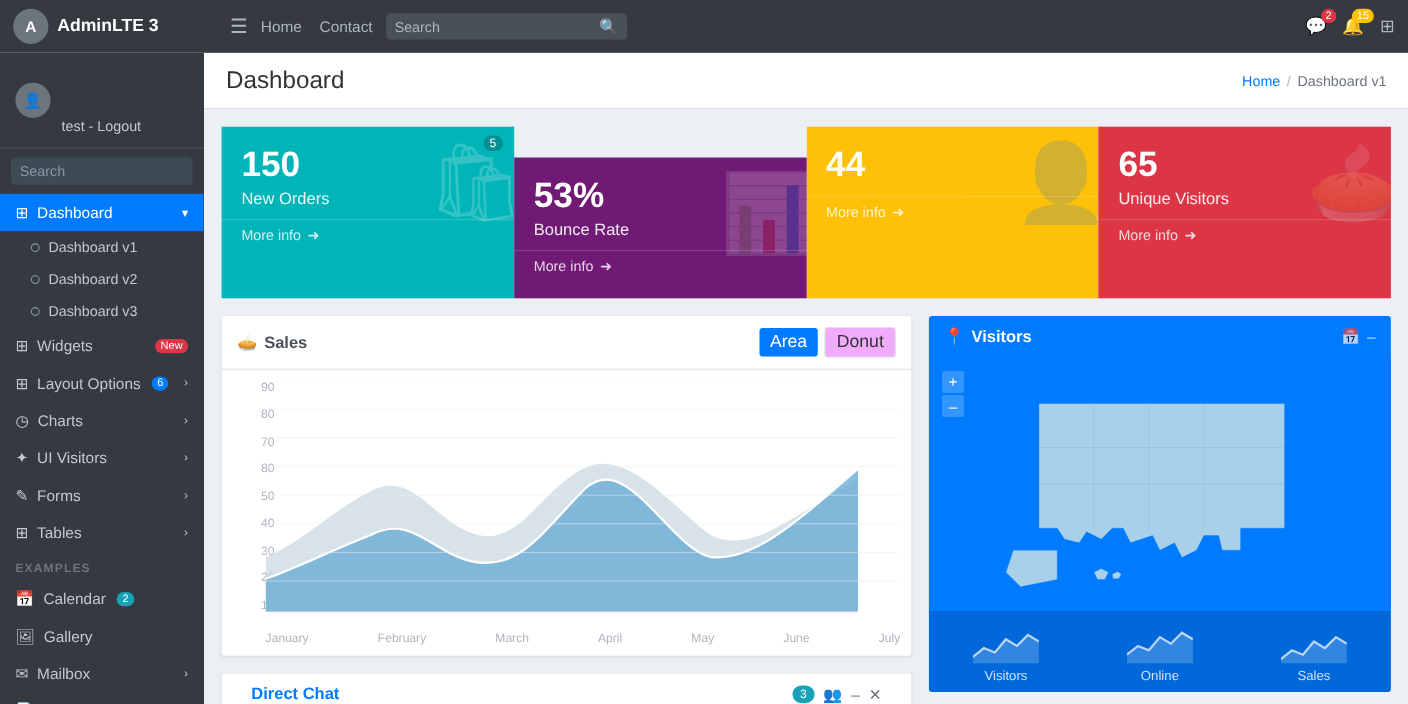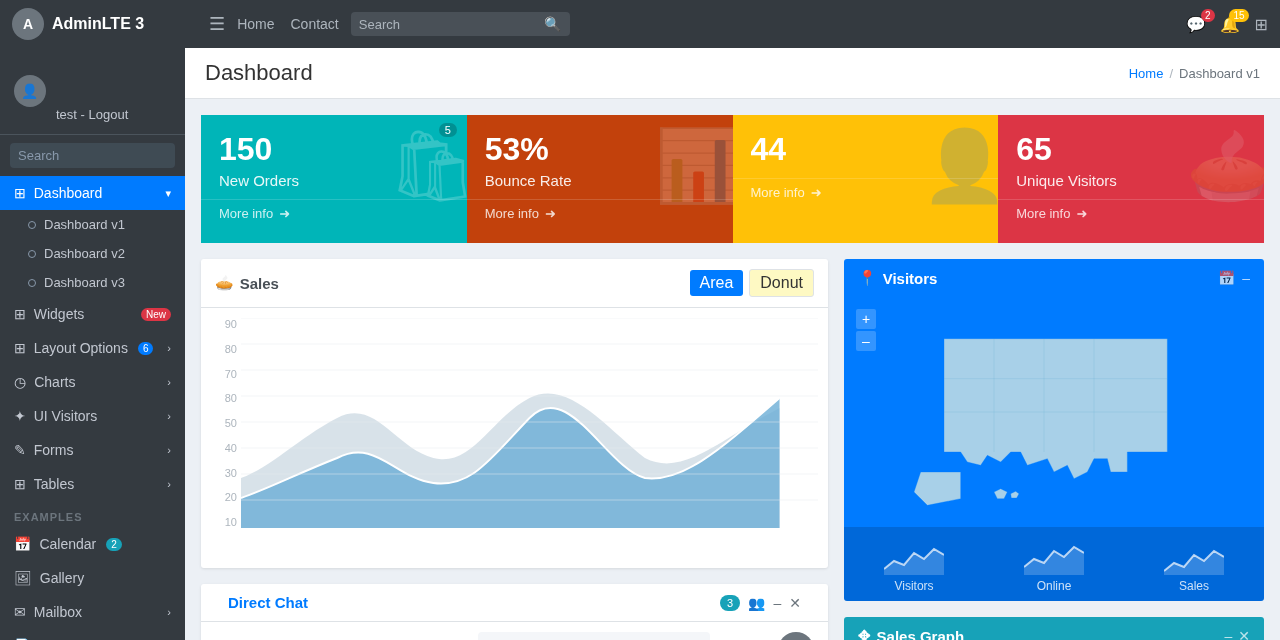--- a/index.html
+++ b/index.html
@@ -50,47 +50,47 @@
     .breadcrumb { display: flex; gap: 6px; align-items: center; font-size: 13px; color: #6c757d; }
     .breadcrumb a { color: #007bff; text-decoration: none; }
     .breadcrumb-sep { color: #adb5bd; }
 
     .content-body { padding: 16px; flex: 1; }
 
     
     .stat-cards { display: grid; grid-template-columns: repeat(4, 1fr); gap: 0; margin-bottom: 16px; }
     .stat-card { padding: 16px 18px; color: #fff; position: relative; overflow: hidden; }
     .stat-card.teal { background: #00b5b8; }
-    .stat-card.green { background: #c2410c; }
+    .stat-card.green { background: #701a75; margin-top: 28px; }
     .stat-card.yellow { background: #ffc107; }
     .stat-card.red { background: #dc3545; }
     .stat-number { font-size: 32px; font-weight: bold; margin-bottom: 4px; }
     .stat-label { font-size: 15px; opacity: 0.9; }
     .stat-more { display: flex; align-items: center; gap: 6px; font-size: 13px; padding: 6px 18px; cursor: pointer; opacity: 0.8; border-top: 1px solid rgba(255,255,255,0.2); margin-top: 10px; margin-left: -18px; margin-right: -18px; }
     .stat-icon-bg { position: absolute; right: -10px; top: 10px; font-size: 70px; opacity: 0.2; }
     .stat-badge { position: absolute; top: 8px; right: 10px; background: rgba(0,0,0,0.2); color: #fff; font-size: 11px; padding: 1px 6px; border-radius: 10px; }
 
     
     .main-row { display: grid; grid-template-columns: 1fr 420px; gap: 16px; }
 
     
     .card { background: #fff; border-radius: 3px; box-shadow: 0 1px 3px rgba(0,0,0,0.1); margin-bottom: 16px; }
     .card-header { padding: 10px 14px; border-bottom: 1px solid #dee2e6; display: flex; align-items: center; justify-content: space-between; }
     .card-title { font-size: 15px; font-weight: bold; color: #495057; display: flex; align-items: center; gap: 6px; }
     .card-tools { display: flex; gap: 6px; align-items: center; }
     .btn-sm { padding: 4px 10px; font-size: 16px; border: none; border-radius: 3px; cursor: pointer; }
     .btn-primary { background: #007bff; color: #fff; }
-    .btn-default { background: #fef9c3; color: #333; border: 1px solid #dee2e6; }
+    .btn-default { background: #f0abfc; color: #333; border: 1px solid #dee2e6; }
     .card-body { padding: 14px; }
 
     
     .sales-chart { width: 100%; height: 240px; position: relative; }
 
     
-    .chart-y-labels { position: absolute; left: 0; top: 0; bottom: 30px; display: flex; flex-direction: column; justify-content: space-between; color: #adb5bd; font-size: 11px; width: 30px; text-align: right; padding-right: 4px; }
+    .chart-y-labels { position: absolute; left: 12px; top: 0; bottom: 30px; display: flex; flex-direction: column; justify-content: space-between; color: #adb5bd; font-size: 11px; width: 30px; text-align: right; padding-right: 4px; }
     .chart-area { position: absolute; left: 30px; right: 0; top: 0; bottom: 30px; }
     .chart-x-labels { position: absolute; left: 30px; right: 0; bottom: 0; display: flex; justify-content: space-between; color: #adb5bd; font-size: 11px; }
 
     
     .visitors-box { background: #007bff; border-radius: 3px; overflow: hidden; }
     .visitors-header { padding: 10px 14px; display: flex; align-items: center; justify-content: space-between; color: #fff; }
     .visitors-title { font-size: 15px; font-weight: bold; display: flex; align-items: center; gap: 6px; }
     .visitors-tools { display: flex; gap: 6px; }
     .vis-tool-btn { color: rgba(255,255,255,0.7); cursor: pointer; font-size: 14px; }
     .visitors-map { background: #007bff; height: 230px; display: flex; align-items: center; justify-content: center; position: relative; overflow: hidden; }
@@ -335,20 +335,29 @@
                     <line x1="0" y1="0" x2="600" y2="0" stroke="#e9ecef" stroke-width="0.5"></line>
                     <line x1="0" y1="26" x2="600" y2="26" stroke="#e9ecef" stroke-width="0.5"></line>
                     <line x1="0" y1="52" x2="600" y2="52" stroke="#e9ecef" stroke-width="0.5"></line>
                     <line x1="0" y1="78" x2="600" y2="78" stroke="#e9ecef" stroke-width="0.5"></line>
                     <line x1="0" y1="104" x2="600" y2="104" stroke="#e9ecef" stroke-width="0.5"></line>
                     <line x1="0" y1="130" x2="600" y2="130" stroke="#e9ecef" stroke-width="0.5"></line>
                     <line x1="0" y1="156" x2="600" y2="156" stroke="#e9ecef" stroke-width="0.5"></line>
                     <line x1="0" y1="182" x2="600" y2="182" stroke="#e9ecef" stroke-width="0.5"></line>
                   </svg>
                 </div>
+                <div class="chart-x-labels">
+                  <span>January</span>
+                    <span>February</span>
+                    <span>March</span>
+                    <span>April</span>
+                    <span>May</span>
+                    <span>June</span>
+                    <span>July</span>
+                </div>
               </div>
             </div>
           </div>
 
           <div class="card">
             <div class="direct-chat-header">
               <span class="direct-chat-title">Direct Chat</span>
               <div class="direct-chat-tools">
                 <span class="chat-badge">3</span>
                 <span class="chat-tool-btn">👥</span>

